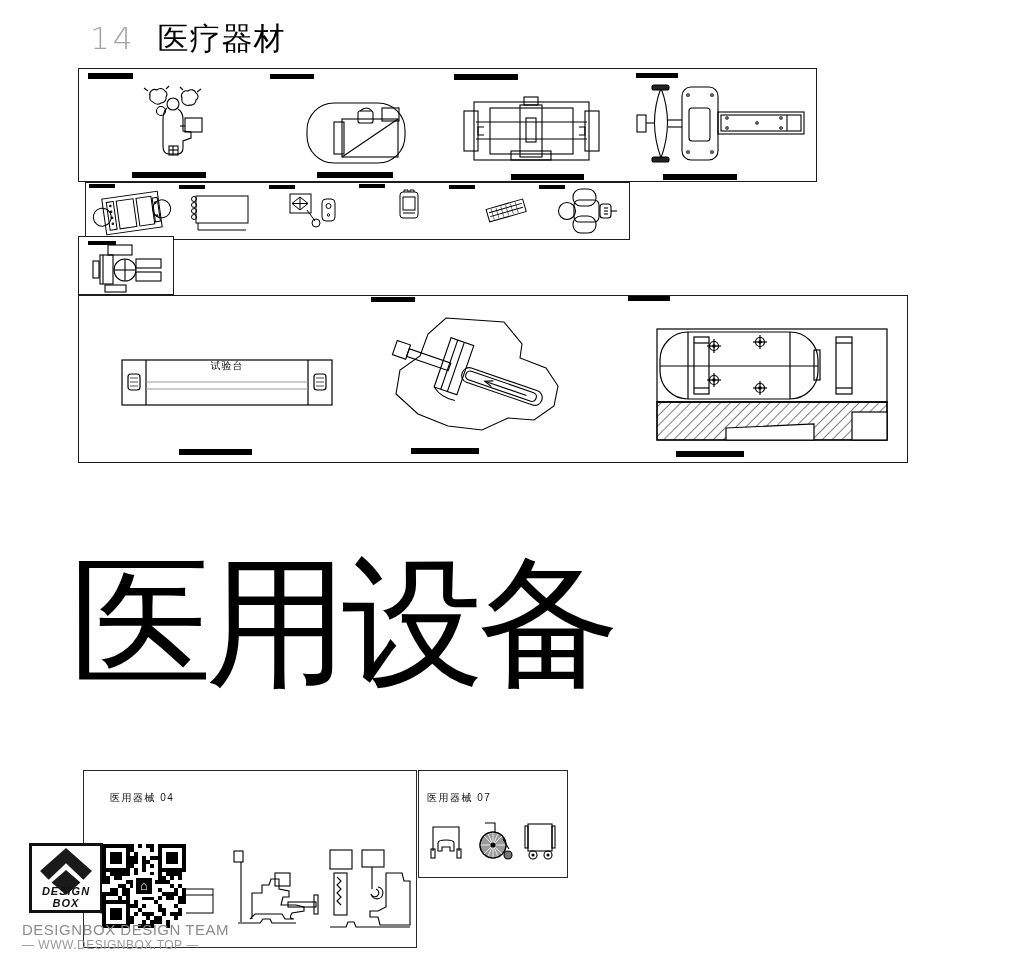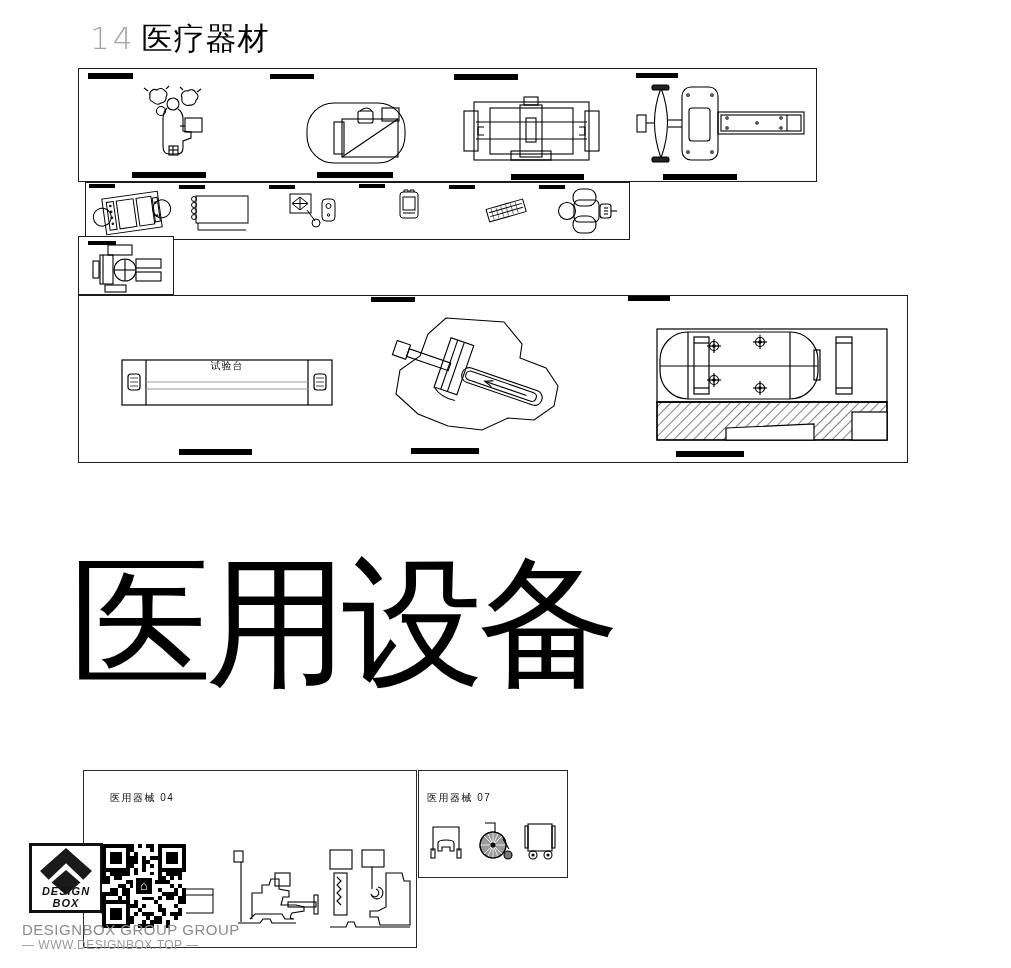--- a/index.html
+++ b/index.html
@@ -4,21 +4,21 @@
 <style>
   html,body{margin:0;padding:0;background:#fff;}
   .stage{position:relative;width:1011px;height:968px;background:#fff;overflow:hidden;
          font-family:"Liberation Sans",sans-serif;}
   .frame{position:absolute;border:1.5px solid #1c1c1c;background:#fff;box-sizing:border-box;}
   .frame-thin{position:absolute;border:1px solid #2a2a2a;background:#fff;box-sizing:border-box;}
   .bar{position:absolute;background:#000;}
   .title{position:absolute;left:90px;top:18px;font-family:"DejaVu Serif","Liberation Serif",serif;
          font-size:31px;letter-spacing:1px;white-space:nowrap;color:#000;}
   .title .num{color:#a3a3a3;font-family:"DejaVu Sans","Liberation Sans",sans-serif;
-              font-weight:300;letter-spacing:3px;margin-right:6px;}
+              font-weight:300;letter-spacing:3px;margin-right:22px;}
   .hero{position:absolute;left:70px;top:548px;font-family:"DejaVu Serif","Liberation Serif",serif;
         font-size:142px;line-height:1.05;letter-spacing:-6px;color:#000;white-space:nowrap;}
   .panel-label{position:absolute;font-size:10px;letter-spacing:1.5px;color:#111;white-space:nowrap;}
   .bench-label{position:absolute;left:42px;top:63px;width:212px;text-align:center;
                font-size:10px;color:#111;letter-spacing:1px;}
   svg.draw{position:absolute;overflow:visible;}
   .logo-box{position:absolute;left:29px;top:843px;width:74px;height:70px;border:3px solid #111;
             background:#fff;box-sizing:border-box;text-align:center;}
   .logo-text{position:absolute;left:0;bottom:1px;width:100%;font-size:11px;font-weight:bold;
              font-style:italic;letter-spacing:1px;color:#111;}
@@ -599,16 +599,16 @@
       <div style="position: absolute; left: 20px; top: 80px; width: 4px; height: 4px; background: rgb(0, 0, 0);"></div>
       <div style="position: absolute; left: 24px; top: 80px; width: 4px; height: 4px; background: rgb(0, 0, 0);"></div>
       <div style="position: absolute; left: 36px; top: 80px; width: 4px; height: 4px; background: rgb(0, 0, 0);"></div>
       <div style="position: absolute; left: 40px; top: 80px; width: 4px; height: 4px; background: rgb(0, 0, 0);"></div>
       <div style="position: absolute; left: 44px; top: 80px; width: 4px; height: 4px; background: rgb(0, 0, 0);"></div>
       <div style="position: absolute; left: 48px; top: 80px; width: 4px; height: 4px; background: rgb(0, 0, 0);"></div>
       <div style="position: absolute; left: 64px; top: 80px; width: 4px; height: 4px; background: rgb(0, 0, 0);"></div>
     <div class="qr-center">⌂</div>
   </div>
 
-  <div class="brand-line1">DESIGNBOX GROUP GROUP</div>
+  <div class="brand-line1">DESIGNBOX DESIGN TEAM</div>
   <div class="brand-line2">— WWW.DESIGNBOX.TOP —</div>
 
 </div>
 
 </body></html>

